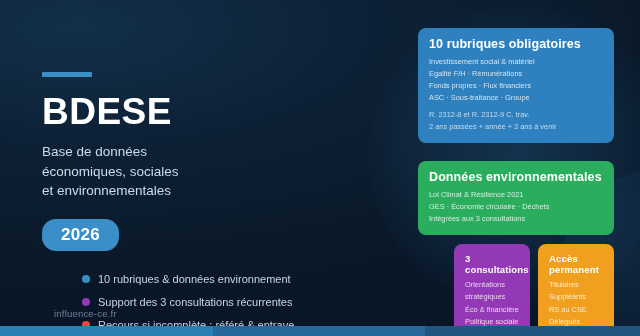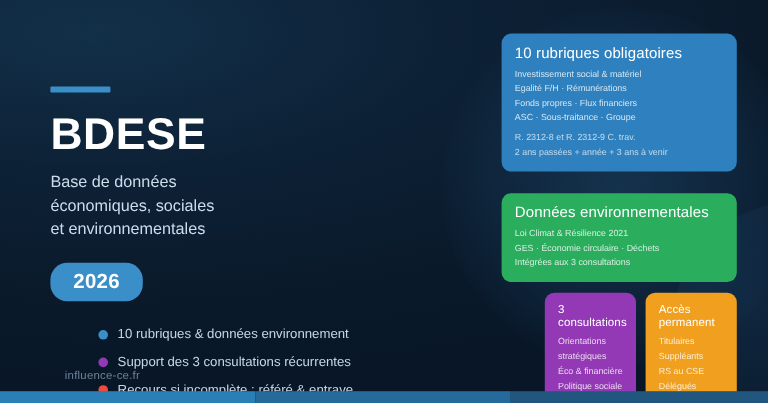--- a/index.html
+++ b/index.html
@@ -98,21 +98,21 @@
   
   .cards { position: absolute; left: 418px; top: 28px; width: 196px; }
   .card {
     border-radius: 8px;
     padding: 9px 11px 10px 11px;
     margin-bottom: 9px;
     color: #ffffff;
   }
   .card h3 {
     font-size: 12.5px;
-    font-weight: normal;
+    font-weight: bold;
     margin-bottom: 5px;
     letter-spacing: 0.1px;
   }
   .card p {
     font-size: 7.4px;
     line-height: 1.62;
     color: rgba(255,255,255,0.80);
   }
   .card p.meta { margin-top: 5px; color: rgba(255,255,255,0.70); }
 

